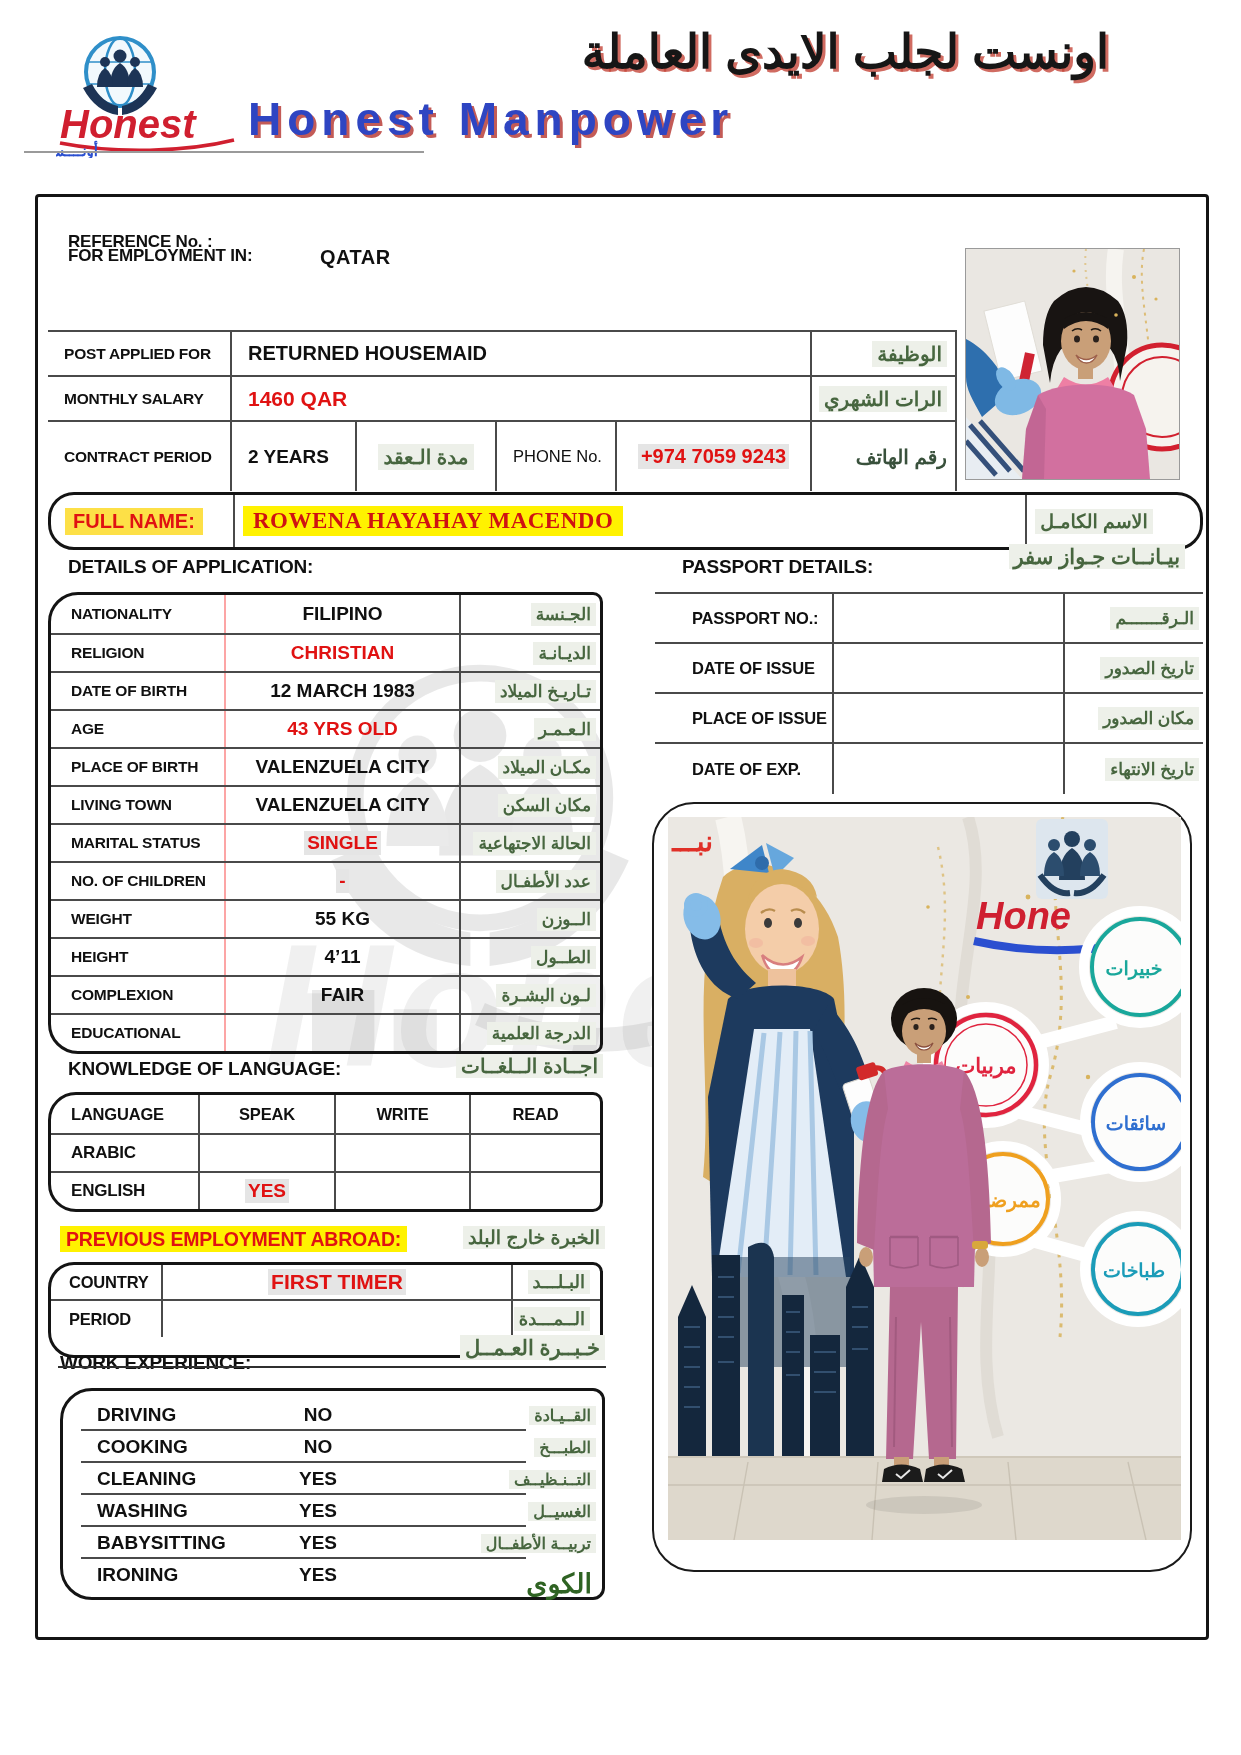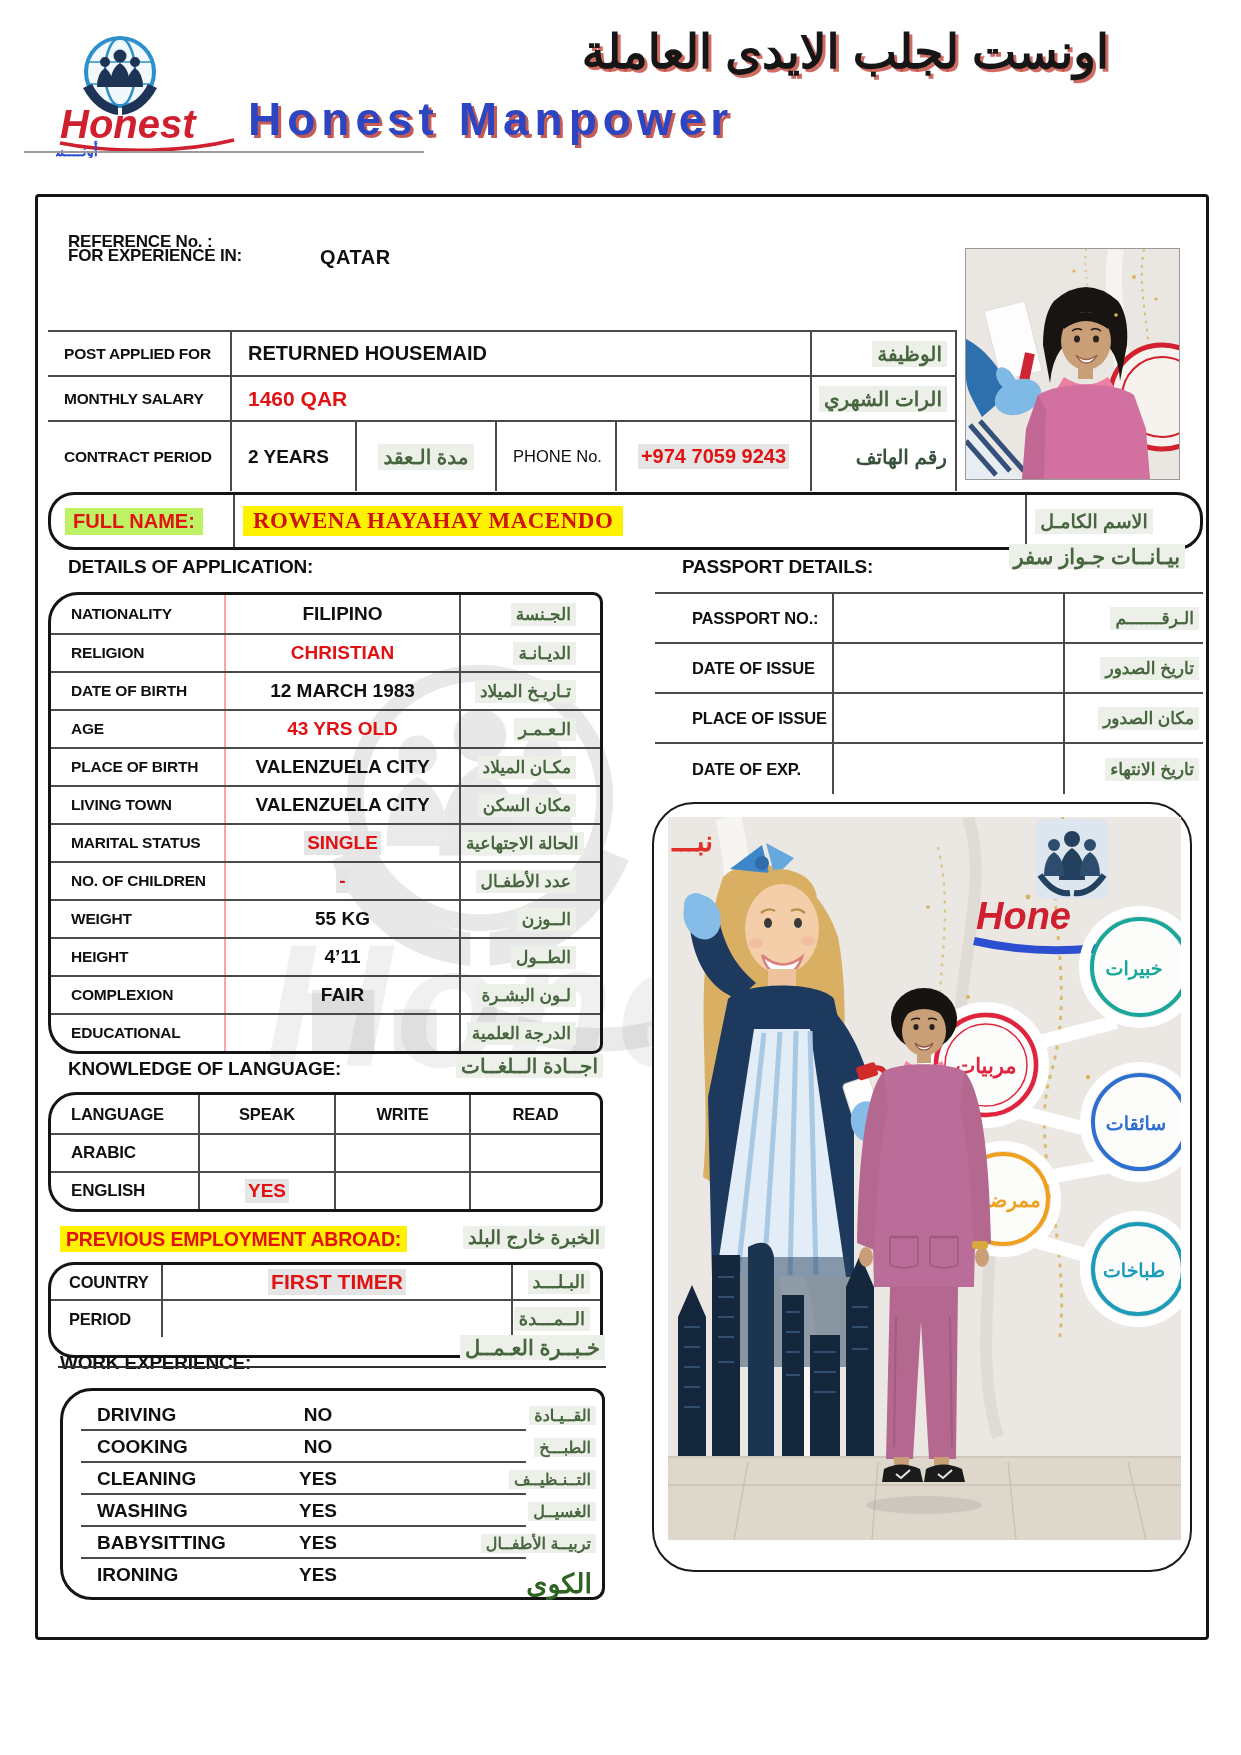--- a/index.html
+++ b/index.html
@@ -47,39 +47,39 @@
   .tcr{justify-content:flex-end;padding-right:8px;padding-left:0;border-left:2px solid #4a4a4a;border-right:2px solid #4a4a4a}
   .tcc{justify-content:center;padding-left:0}
 
   
   #fname{left:48px;top:492px;width:1155px;height:58px;border:3px solid #141414;border-radius:26px;
          display:grid;grid-template-columns:184px 790px 181px;align-items:center;box-sizing:border-box;z-index:2;background:#fff}
   #fname .fc{height:100%;display:flex;align-items:center;box-sizing:border-box}
   #fname .fc1{border-right:2px solid #4a4a4a;padding-left:14px}
   #fname .fc2{padding-left:8px}
   #fname .fc3{border-left:2px solid #4a4a4a;justify-content:center;padding-right:45px}
-  .fnl{background:#bef264;color:#e01212;font-weight:bold;font-size:20px;padding:2px 8px}
+  .fnl{background:#fde047;color:#e01212;font-weight:bold;font-size:20px;padding:2px 8px}
   .fnv{background:#fff200;color:#cf1212;font-weight:bold;font-size:23px;padding:2px 10px;
        font-family:"Liberation Serif",serif;letter-spacing:.5px}
 
   .h2{font-size:19px;font-weight:bold;letter-spacing:-.2px;z-index:2}
   #dhead{left:68px;top:556px}
   #phead{left:682px;top:556px}
   #pheadAr{left:938px;top:545px;width:247px;text-align:right;z-index:2}
   #pheadAr span{font-size:21px}
 
   
   #dtable{left:48px;top:592px;width:555px;border:3px solid #141414;border-radius:30px 10px 10px 30px;
           box-sizing:border-box;z-index:2;overflow:hidden;background:rgba(255,255,255,.0)}
   .drow{display:grid;grid-template-columns:175px 235px 1fr;height:38px;align-items:center;box-sizing:border-box}
   .drow + .drow{border-top:2px solid #4a4a4a}
   .dc{height:100%;display:flex;align-items:center;box-sizing:border-box}
   .dc1{padding-left:20px;border-right:2px solid #fca5a5}
   .dc2{justify-content:center;border-right:2px solid #4a4a4a}
-  .dc3{justify-content:flex-end;padding-right:24px}
+  .dc3{justify-content:flex-end;padding-right:4px}
 
   
   #ptable{left:655px;top:592px;width:548px;border-top:2px solid #4a4a4a;z-index:2}
   .prow{display:grid;grid-template-columns:177px 233px 1fr;height:50px;align-items:center;box-sizing:border-box}
   .prow.pb{border-bottom:2px solid #4a4a4a}
   .pc{height:100%;display:flex;align-items:center;box-sizing:border-box}
   .pc1{padding-left:37px}
   .pc2{border-left:2px solid #4a4a4a;border-right:2px solid #4a4a4a}
   .pc3{justify-content:flex-end;padding-right:4px}
 
@@ -169,21 +169,21 @@
     <path d="M4 117 C60 128 130 126 178 114" stroke="#d01f2f" stroke-width="3.5" fill="none"></path>
     <text x="42" y="130" font-size="15" font-weight="bold" fill="#2a4fd0" direction="rtl">أونــــست</text>
   </svg>
   <div id="title-ar" class="abs">اونست لجلب الايدى العاملة</div>
   <div id="title-en" class="abs">Honest Manpower</div>
   <div id="hdr-line" class="abs"></div>
 
   <div id="frame" class="abs"></div>
 
   <div id="ref" class="abs lbl" style="font-size:17px">REFERENCE No. :</div>
-  <div id="emp" class="abs lbl" style="font-size:17px">FOR EXPERIENCE IN:</div>
+  <div id="emp" class="abs lbl" style="font-size:17px">FOR EMPLOYMENT IN:</div>
   <div id="empv" class="abs val">QATAR</div>
 
   <div id="ttable" class="abs">
     <div class="trow tr2">
       <div class="tc vr lbl">POST APPLIED FOR</div>
       <div class="tc" style="font-size:20px;font-weight:bold">RETURNED HOUSEMAID</div>
       <div class="tc tcr">
           <span class="ar arBig">الوظيفة</span>
         </div>
     </div>

